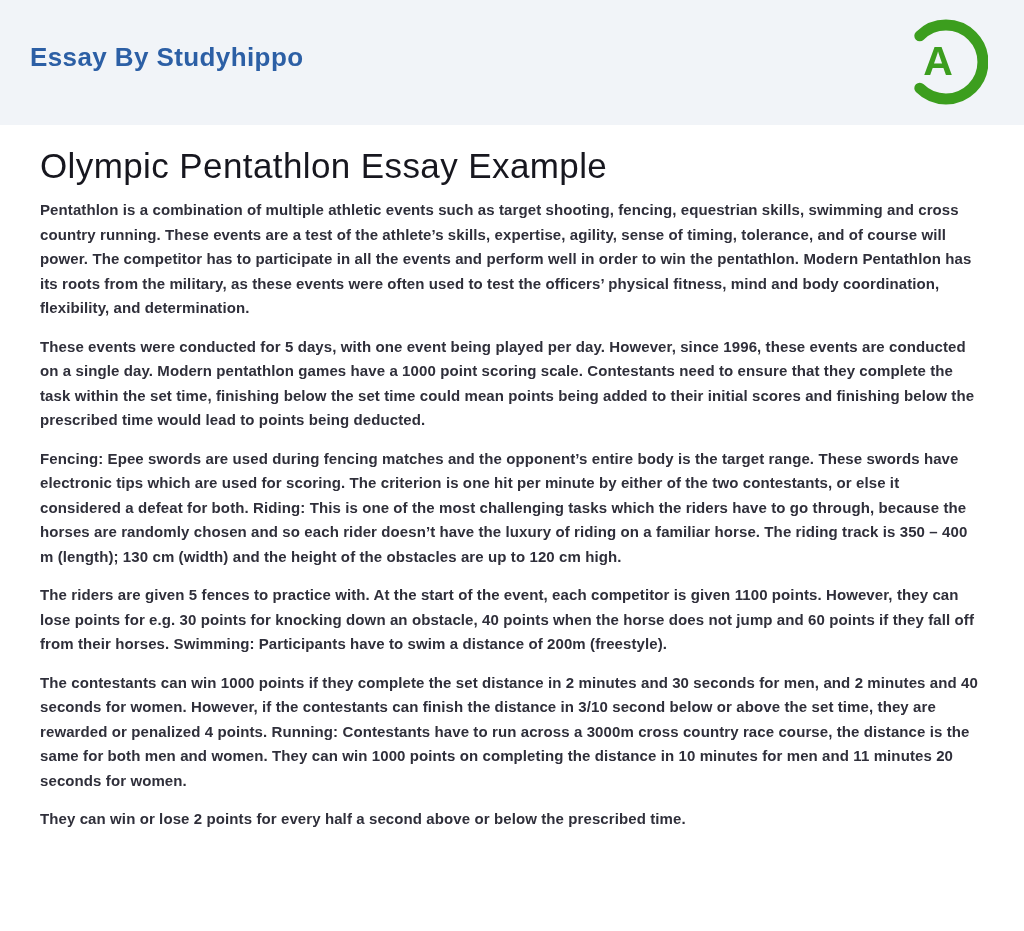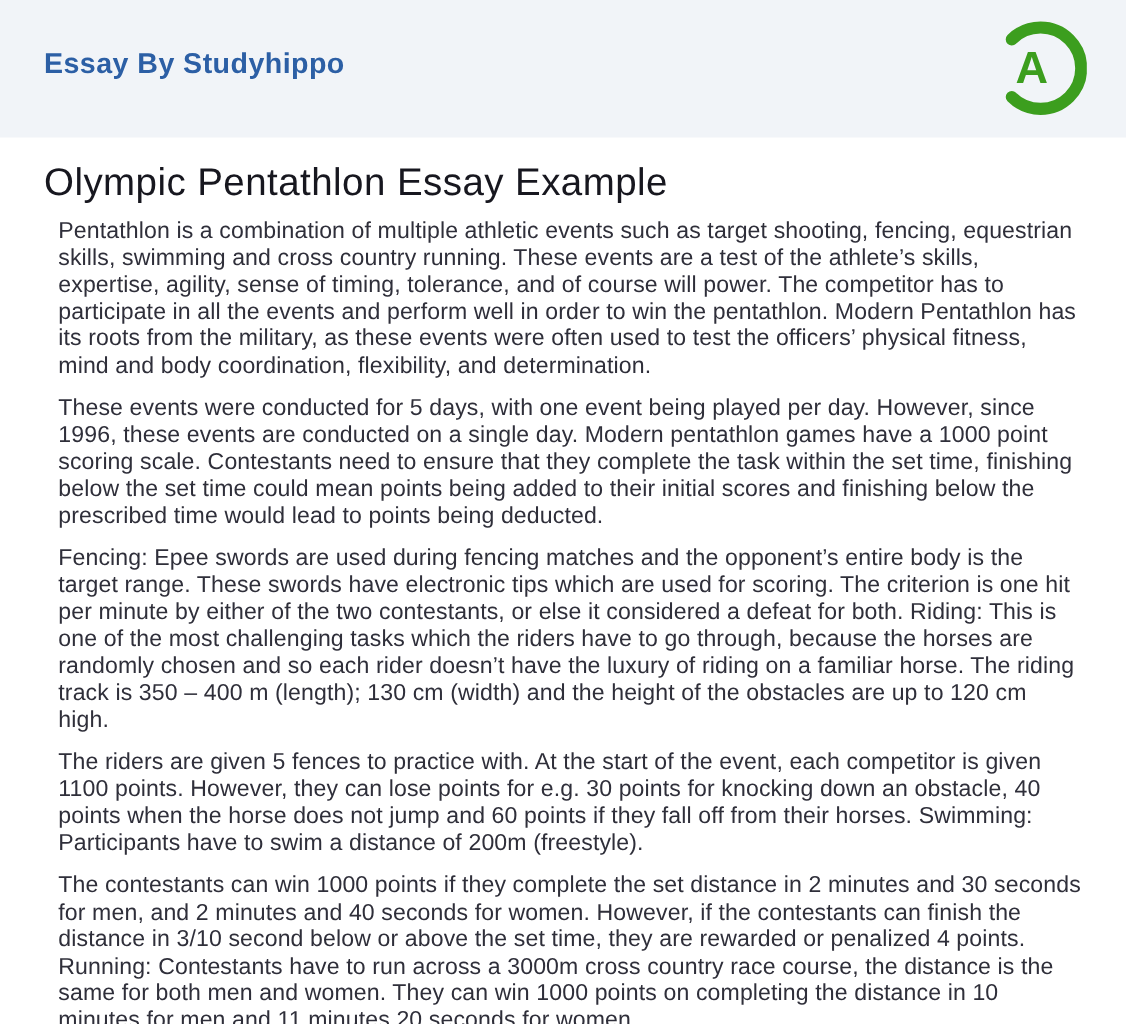--- a/index.html
+++ b/index.html
@@ -25,21 +25,21 @@
     position: relative;
   }
   .header {
     width: 100%;
     height: 125px;
     background: var(--header-bg);
     position: relative;
   }
   .site-title {
     position: absolute;
-    left: 40px;
+    left: 30px;
     top: 42px;
     font-size: 26px;
     font-weight: bold;
     letter-spacing: 0.4px;
     color: var(--accent-blue);
   }
   .site-url {
     position: absolute;
     left: 40px;
     top: 87px;
@@ -60,25 +60,26 @@
   }
   .article h1 {
     margin: 0 0 12px 0;
     font-size: 35px;
     font-weight: normal;
     letter-spacing: 0.4px;
     line-height: 40px;
     color: var(--title-color);
   }
   .article p {
-    margin: 0 0 14px 13px;
-    font-size: 21px;
+    margin: 0 0 14px 0;
+    font-size: 15px;
     letter-spacing: 0.1px;
     line-height: 24.5px;
     color: var(--body-color);
+    font-weight: bold;
   }
 </style>
 </head>
 <body>
 
 <div class="page">
 
   <div class="header">
     <div class="site-title">Essay By Studyhippo</div>
 
@@ -96,16 +97,17 @@
         <p>Pentathlon is a combination of multiple athletic events such as target shooting, fencing, equestrian skills, swimming and cross country running. These events are a test of the athlete’s skills, expertise, agility, sense of timing, tolerance, and of course will power. The competitor has to participate in all the events and perform well in order to win the pentathlon. Modern Pentathlon has its roots from the military, as these events were often used to test the officers’ physical fitness, mind and body coordination, flexibility, and determination.</p>
 
         <p>These events were conducted for 5 days, with one event being played per day. However, since 1996, these events are conducted on a single day. Modern pentathlon games have a 1000 point scoring scale. Contestants need to ensure that they complete the task within the set time, finishing below the set time could mean points being added to their initial scores and finishing below the prescribed time would lead to points being deducted.</p>
 
         <p>Fencing: Epee swords are used during fencing matches and the opponent’s entire body is the target range. These swords have electronic tips which are used for scoring. The criterion is one hit per minute by either of the two contestants, or else it considered a defeat for both. Riding: This is one of the most challenging tasks which the riders have to go through, because the horses are randomly chosen and so each rider doesn’t have the luxury of riding on a familiar horse. The riding track is 350 – 400 m (length); 130 cm (width) and the height of the obstacles are up to 120 cm high.</p>
 
         <p>The riders are given 5 fences to practice with. At the start of the event, each competitor is given 1100 points. However, they can lose points for e.g. 30 points for knocking down an obstacle, 40 points when the horse does not jump and 60 points if they fall off from their horses. Swimming: Participants have to swim a distance of 200m (freestyle).</p>
 
         <p>The contestants can win 1000 points if they complete the set distance in 2 minutes and 30 seconds for men, and 2 minutes and 40 seconds for women. However, if the contestants can finish the distance in 3/10 second below or above the set time, they are rewarded or penalized 4 points. Running: Contestants have to run across a 3000m cross country race course, the distance is the same for both men and women. They can win 1000 points on completing the distance in 10 minutes for men and 11 minutes 20 seconds for women.</p>
 
+        <p>They can win or lose 2 points for every half a second above or below the prescribed time.</p>
       </div>
   </div>
 
 </div>
 
 </body></html>

